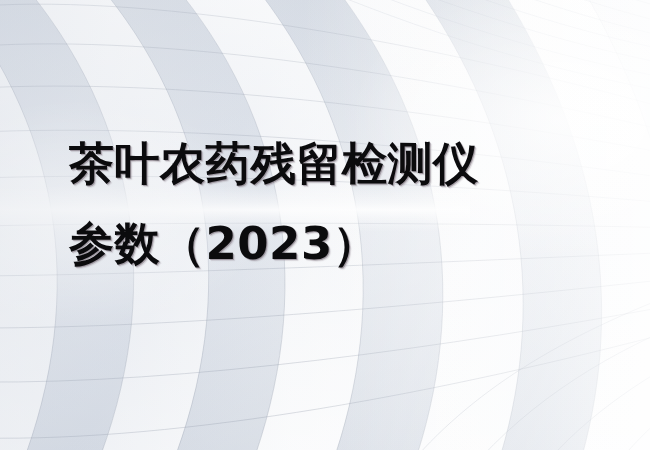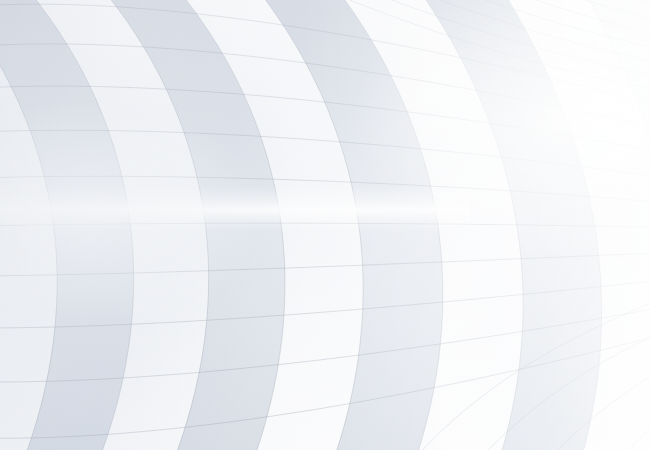--- a/index.html
+++ b/index.html
@@ -174,14 +174,18 @@
       <path d="M 612 470 C 648 424, 690 394, 712 378"></path>
     </g>
 
     <rect x="300" y="0" width="350" height="450" fill="url(#fadeRight)"></rect>
   </svg>
 
   <div class="sheen-h"></div>
   <div class="sheen"></div>
   <div class="vignette"></div>
 
+  <div class="title-block">
+    <div class="title-line">茶叶农药残留检测仪</div>
+    <div class="title-line">参数（2023）</div>
+  </div>
 
 </div>
 
 </body></html>

